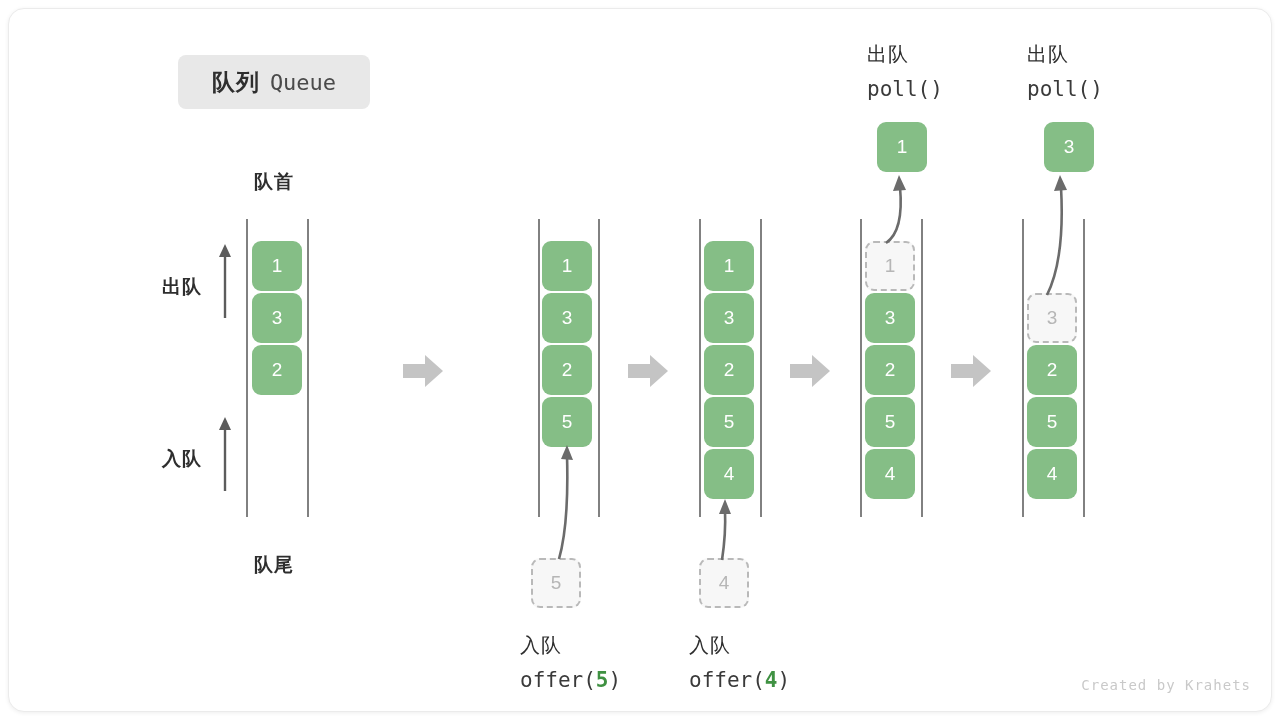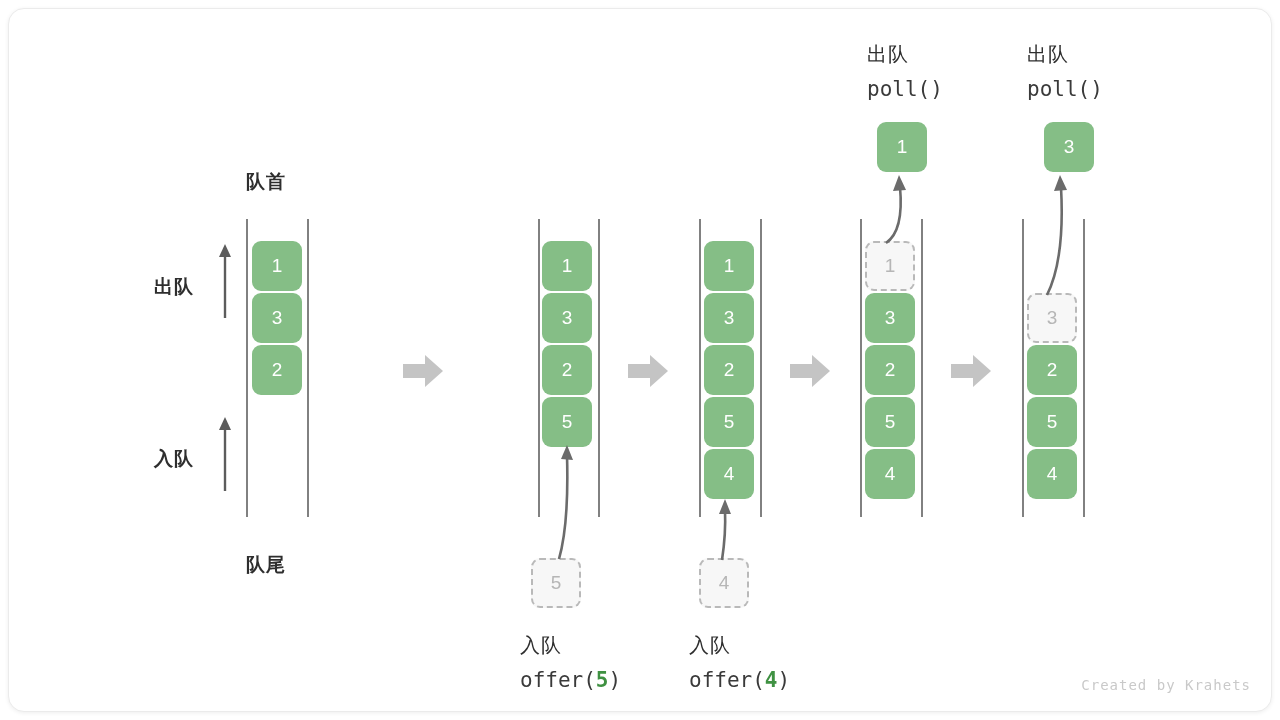--- a/index.html
+++ b/index.html
@@ -56,20 +56,21 @@
     font-family: "DejaVu Sans Mono", "Liberation Mono", monospace;
   }
 
   
   .cn-label {
     font-size: 19px;
     font-weight: bold;
     color: #2e2e2e;
     letter-spacing: 1px;
     white-space: nowrap;
+    margin-left: 8px;
   }
   .op-label {
     white-space: nowrap;
     line-height: 35px;
   }
   .op-label .cn {
     font-size: 20px;
     color: #2e2e2e;
     letter-spacing: 1px;
     font-family: "Liberation Sans", sans-serif;
@@ -126,20 +127,24 @@
     color: #c9c9c9;
     font-family: "DejaVu Sans Mono", "Liberation Mono", monospace;
     letter-spacing: 1px;
   }
 </style>
 </head>
 <body>
 
 <div id="card">
 
+  <div class="abs" id="title-badge">
+    <span class="cn">队列</span>
+    <span class="en">Queue</span>
+  </div>
 
   <div class="abs cn-label" style="left:237px; top:160px;">队首</div>
   <div class="abs cn-label" style="left:237px; top:543px;">队尾</div>
 
   <div class="abs cn-label" style="left:145px; top:265px;">出队</div>
   <svg class="abs legend-arrow" style="left:208px; top:233px;" viewBox="0 0 16 76">
     <line x1="8" y1="76" x2="8" y2="12" stroke="#5c5c5c" stroke-width="2.4"></line>
     <path d="M8 2 L14 15 L2 15 Z" fill="#5c5c5c"></path>
   </svg>
 

